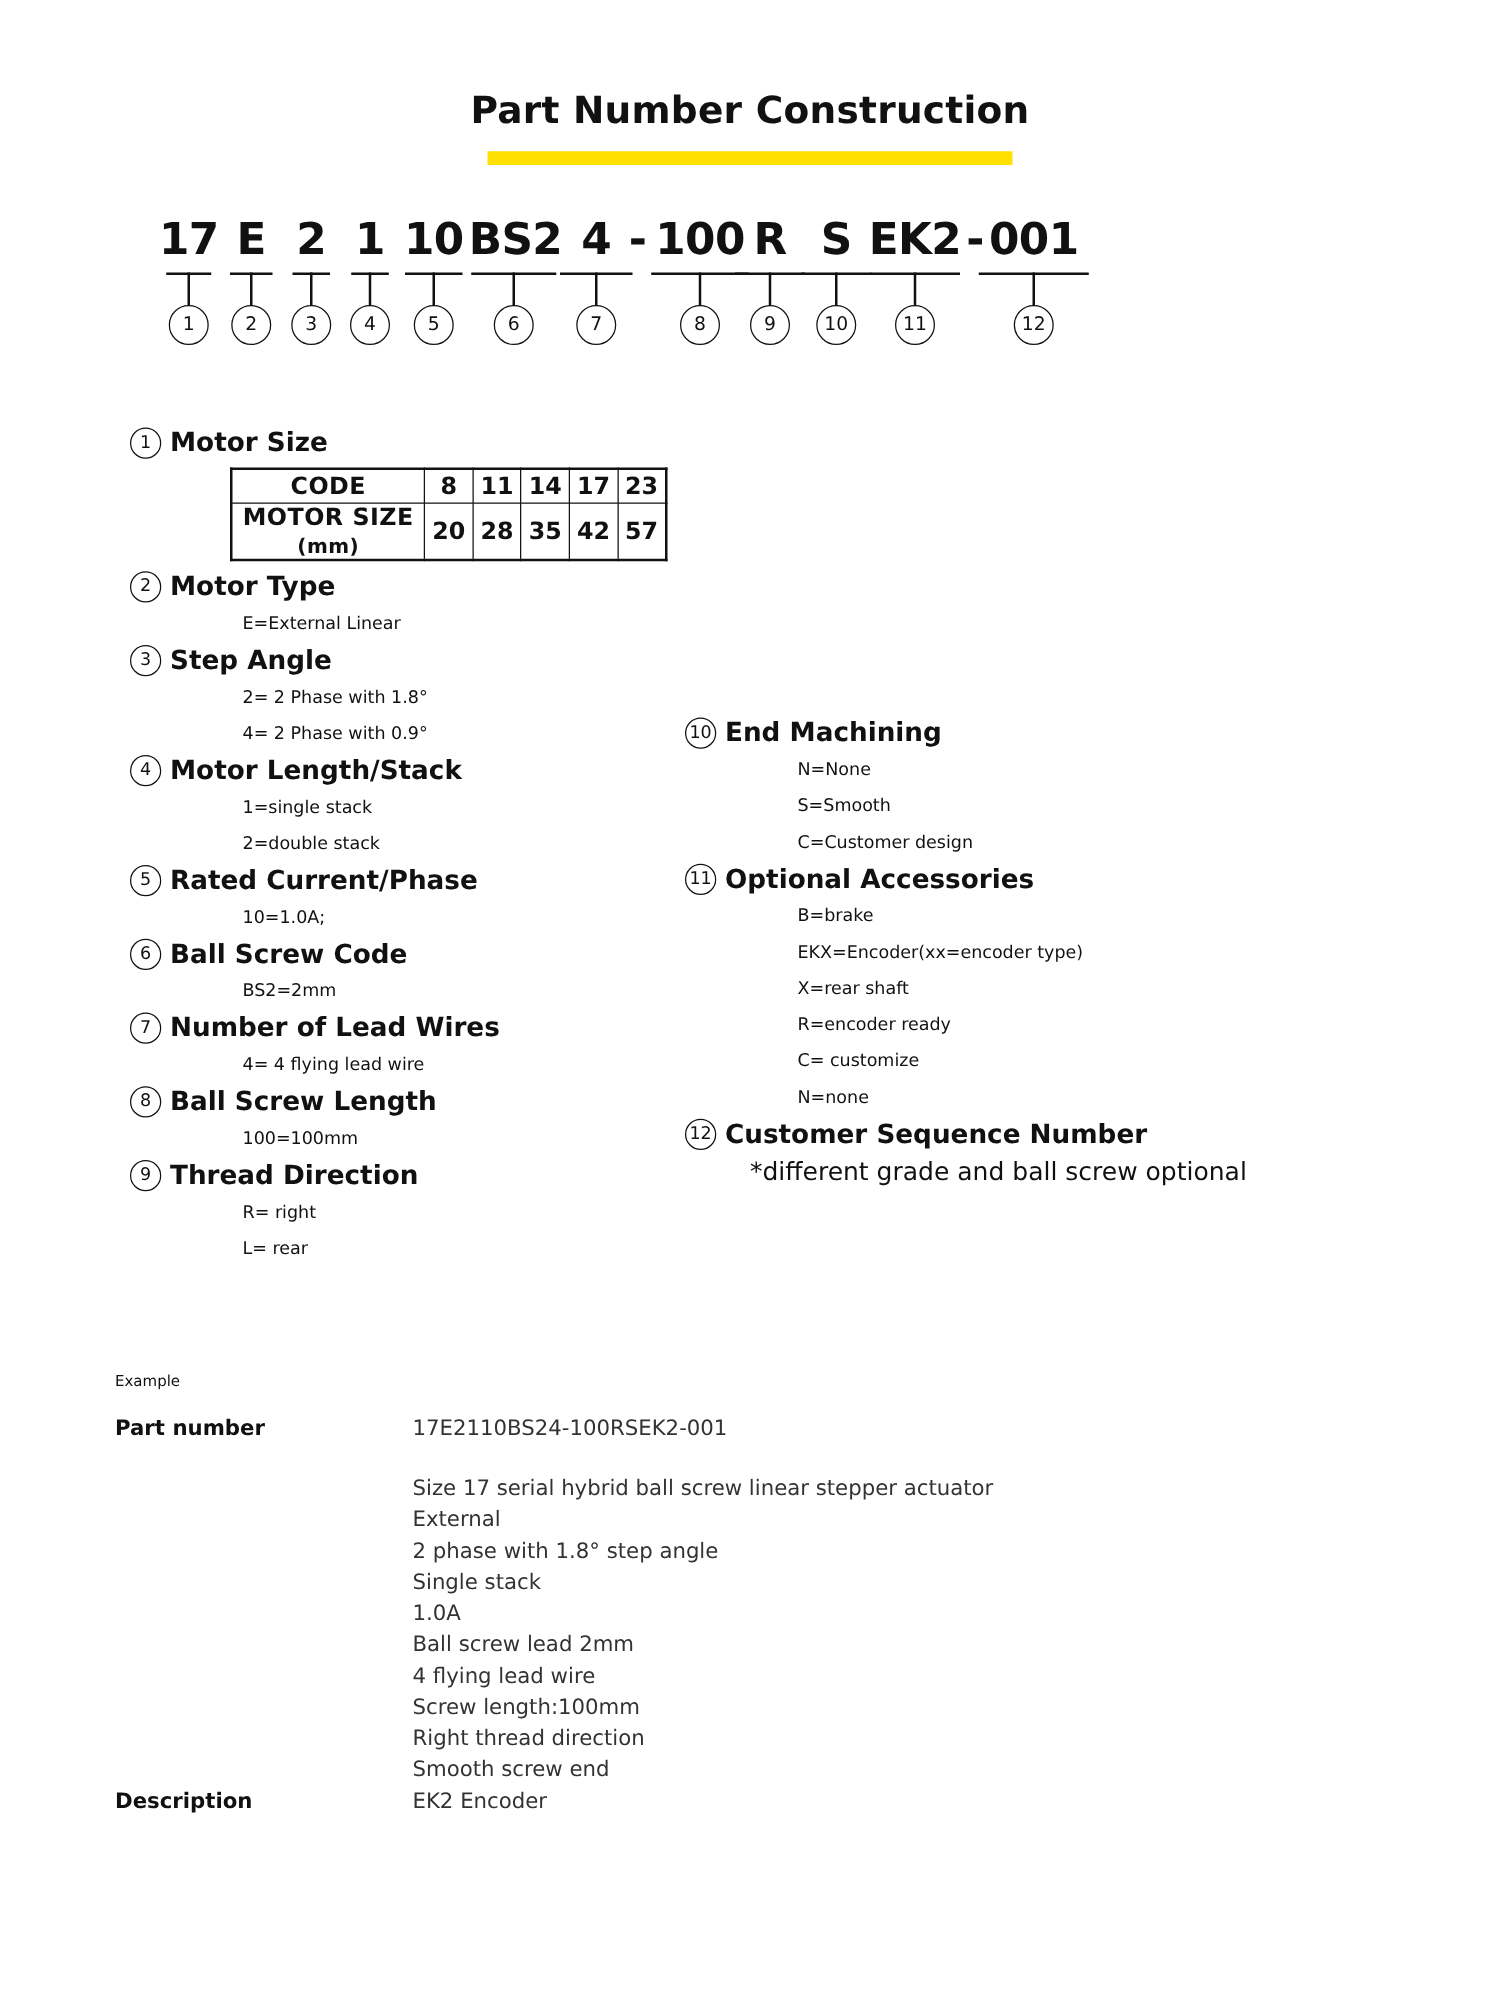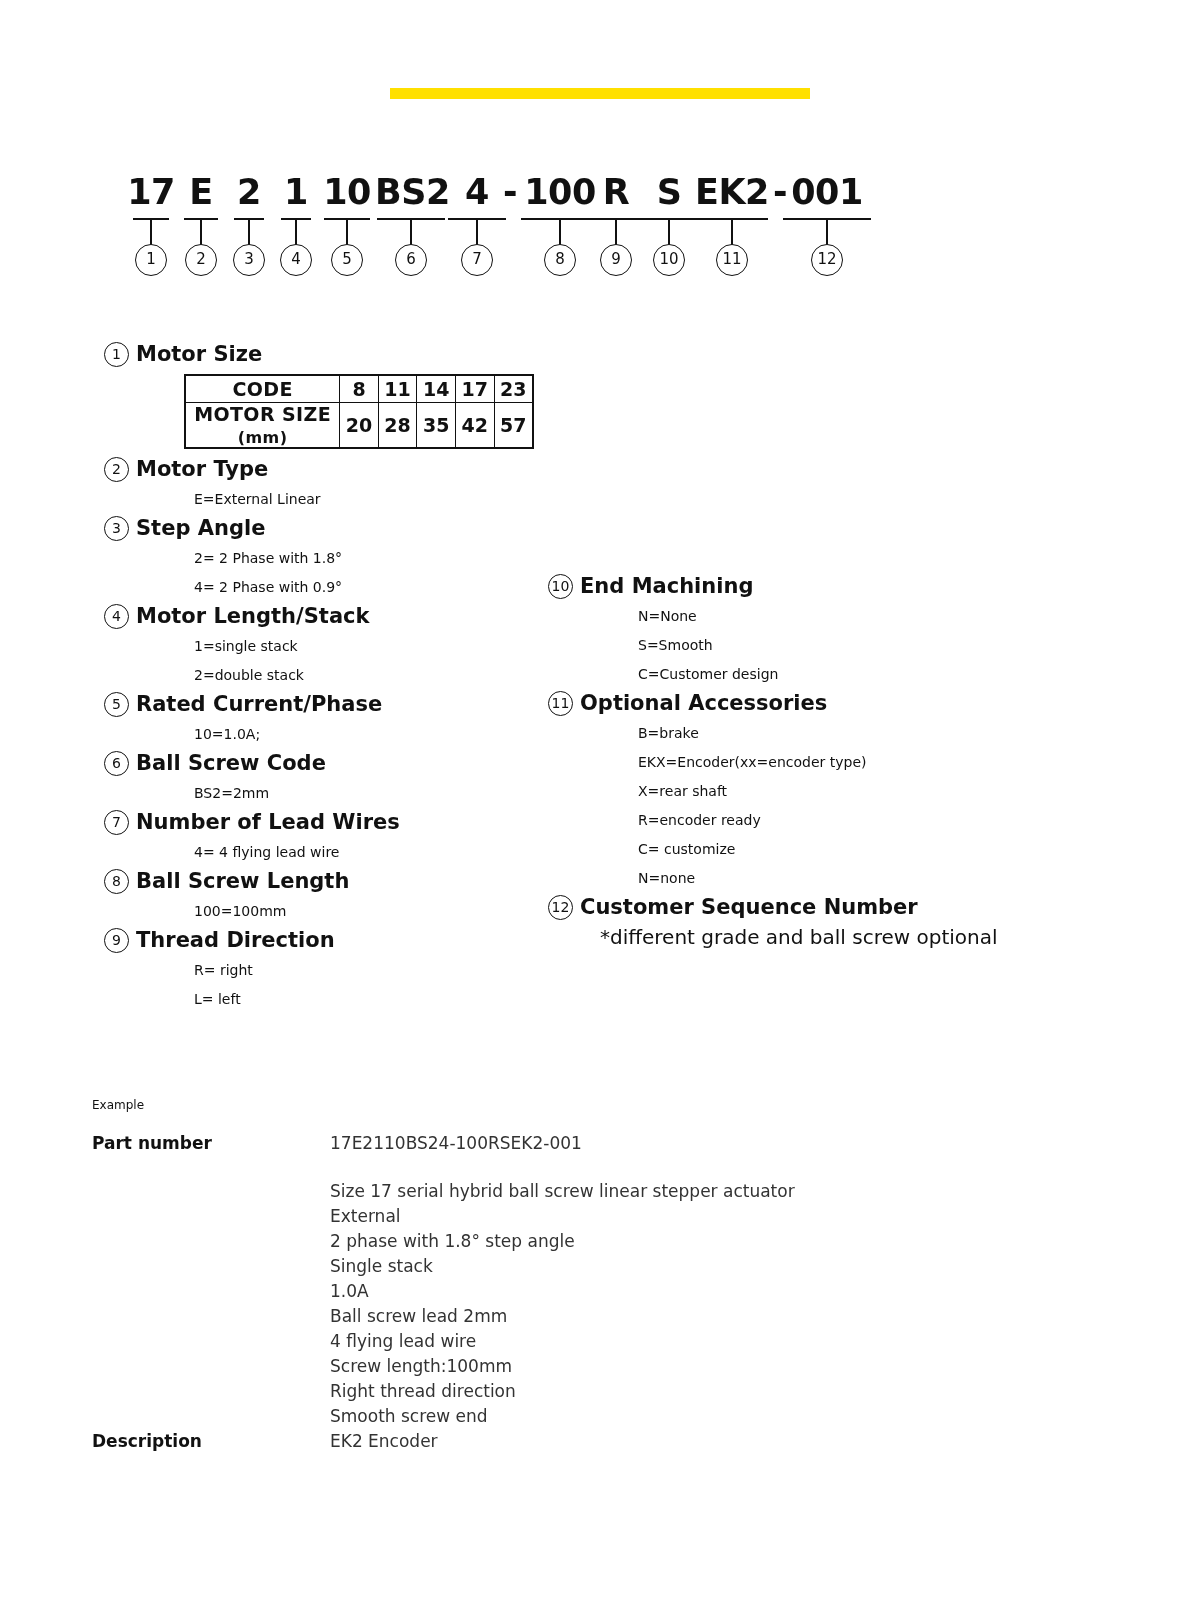--- a/index.html
+++ b/index.html
@@ -212,20 +212,21 @@
     color: #111;
     line-height: 25px;
     margin-bottom: 13px;
   }
   #part-number-row { margin-bottom: 23px; }
 </style>
 </head>
 <body>
 
 <div id="title-block">
+  <div id="page-title">Part Number Construction</div>
   <div id="title-underline"></div>
 </div>
 
 <div id="pn-diagram">
     <div class="pn-seg" style="left: -1px; width: 48px;">
       <div class="pn-code">17</div>
     </div>
     <div class="pn-rule" style="left: 5px; width: 36px;"></div>
     <div class="pn-stem" style="left: 22px;"></div>
     <div class="pn-bubble" style="left: 7px;">1</div>
@@ -385,21 +386,21 @@
     </div>
     <div class="sub">100=100mm</div>
   </div>
 
   <div class="item">
     <div class="item-head">
       <span class="num-bubble">9</span>
       <span class="item-title">Thread Direction</span>
     </div>
     <div class="sub">R= right</div>
-    <div class="sub">L= left</div>
+    <div class="sub">L= rear</div>
   </div>
 
 </div>
 
 <div id="legend-right">
 
   <div class="item">
     <div class="item-head">
       <span class="num-bubble">10</span>
       <span class="item-title">End Machining</span>

